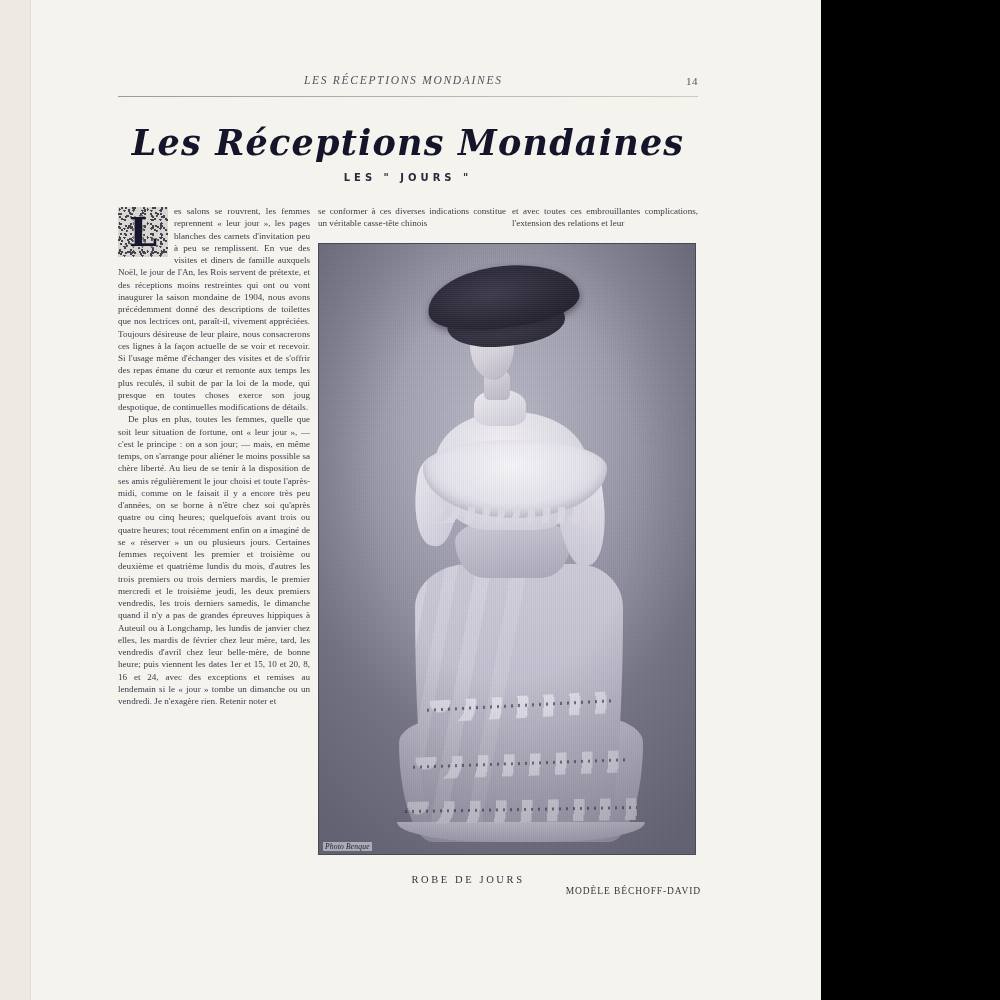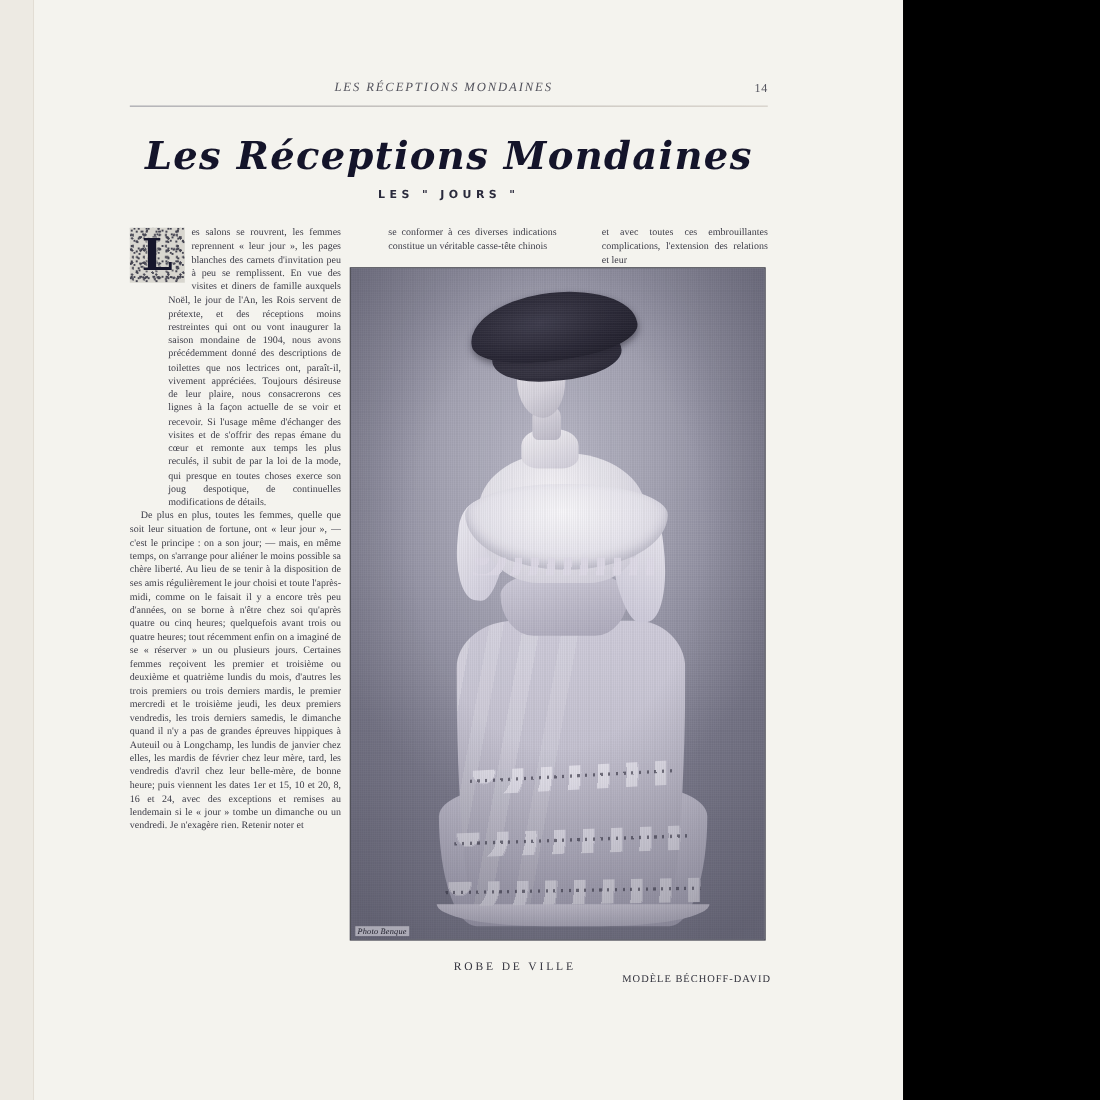--- a/index.html
+++ b/index.html
@@ -79,21 +79,21 @@
   .col{
     position:absolute;
     font-family:"Liberation Serif", serif;
     font-size:9.1px;
     line-height:12.25px;
     text-align:justify;
     color:#3b3b46;
     -webkit-hyphens:none;hyphens:none;
   }
   .col p{margin:0;text-indent:10px;}
-  .col p.noind{text-indent:0;margin-left:35px;}
+  .col p.noind{text-indent:0;}
 
   #col1{left:118px;top:205px;width:192px;}
   #col2{left:318px;top:205px;width:188px;}
   #col3{left:512px;top:205px;width:186px;}
 
   
   .dropcap{
     float:left;width:50px;height:50px;margin:2px 6px 0 0;
     position:relative;
     background:#d8d6cf;
@@ -328,17 +328,17 @@
       <div class="neck"></div>
       <div class="face"></div>
       <div class="hat2"></div>
       <div class="hat"></div>
     </div>
     <div class="grain"></div>
     <div class="vignette"></div>
     <div class="photo-credit">Photo Benque</div>
   </div>
 
-  <div class="cap-main">ROBE DE VILLE</div>
+  <div class="cap-main">ROBE DE JOURS</div>
   <div class="cap-model">MODÈLE BÉCHOFF-DAVID</div>
 </div>
 
 <div class="black-band"></div>
 
 </body></html>

